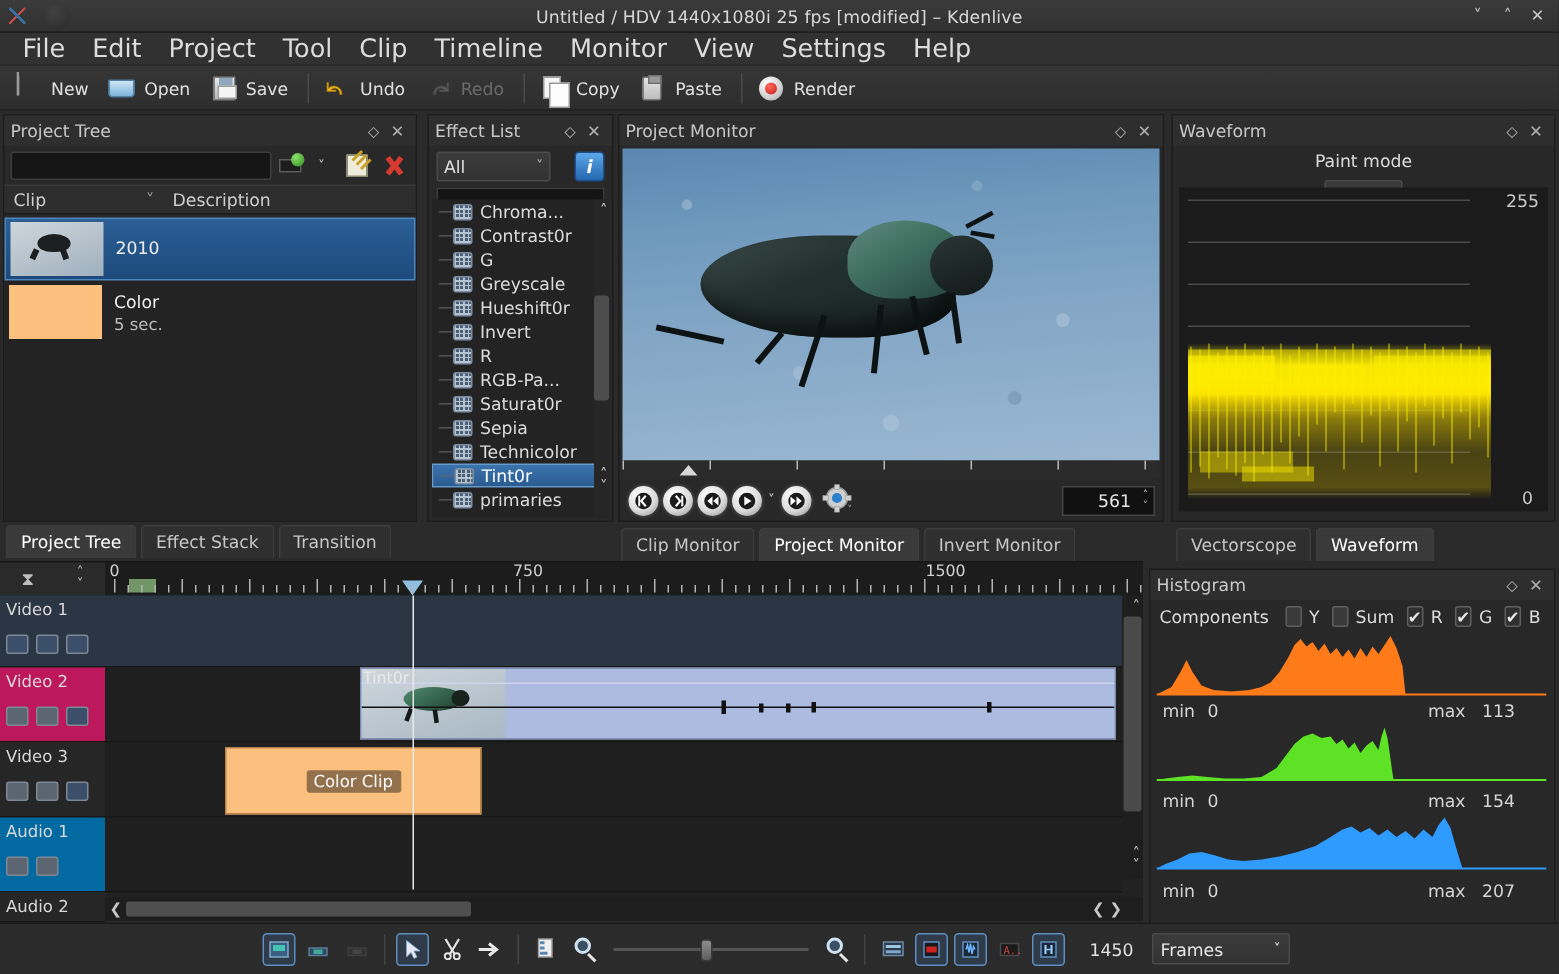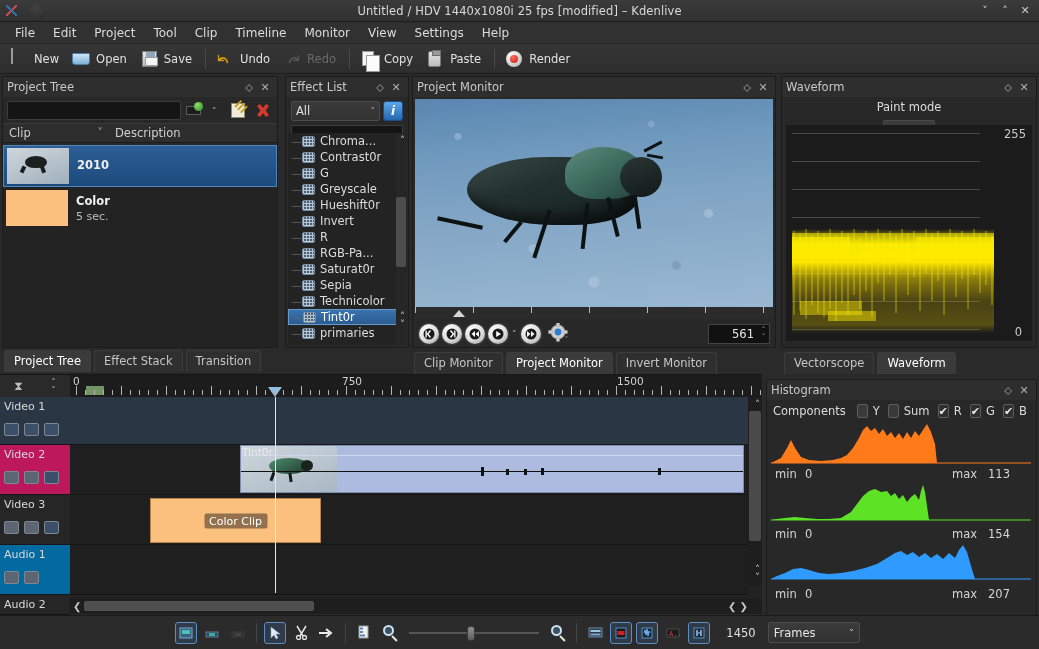--- a/index.html
+++ b/index.html
@@ -33,21 +33,21 @@
   }
   #win-ctrls { margin-left:auto; display:flex; gap:2px; padding-right:5px; z-index:2; }
   #win-ctrls div {
     width:18px; height:16px; display:flex; align-items:center; justify-content:center;
     font-size:11px; color:#c8c8c8; cursor:pointer;
   }
 
   
   #menubar { height:22px; background:#313131; display:flex; align-items:center;
      padding-left:6px; border-bottom:1px solid #262626; }
-  #menubar .mi { padding:2px 9px; font-size:12px; color:#dcdcdc; cursor:pointer; }
+  #menubar .mi { padding:2px 9px; font-size:17px; color:#dcdcdc; cursor:pointer; }
 
   
   #toolbar { height:30px; background:linear-gradient(#363636,#2d2d2d);
      display:flex; align-items:center; padding-left:6px; border-bottom:1px solid #1f1f1f; gap:2px; }
   .tb-btn { display:flex; align-items:center; gap:5px; padding:2px 7px 2px 3px;
      border-radius:3px; cursor:pointer; font-size:11.5px; color:#e0e0e0; }
   .tb-btn.disabled { color:#6a6a6a; }
   .tb-sep { width:1px; height:20px; background:#4a4a4a; margin:0 4px; }
   .ico { width:20px; height:20px; position:relative; flex:0 0 20px; }
 
@@ -102,34 +102,34 @@
   #pt-header { height:20px; display:flex; align-items:center; background:#2d2d2d;
      border-top:1px solid #3a3a3a; border-bottom:1px solid #1b1b1b; font-size:11.5px; color:#cfcfcf; }
   #pt-header .c1 { width:86px; padding-left:6px; }
   #pt-header .sorter { width:22px; text-align:center; color:#9a9a9a; }
   #pt-header .c2 { flex:1; padding-left:4px; }
   #pt-list { position:absolute; left:0; right:0; top:68px; bottom:0; background:#232323; }
   .pt-row { height:42px; display:flex; align-items:center; padding:2px 3px; }
   .pt-row.sel { background:linear-gradient(#2b5f96,#1d4a7c); border:1px solid #4f86bd; }
   .pt-thumb { width:62px; height:36px; flex:0 0 62px; margin-right:8px; }
   .pt-meta { display:flex; flex-direction:column; gap:2px; }
-  .pt-name { font-size:11.5px; font-weight:bold; color:#f0f0f0; }
+  .pt-name { font-size:11.5px; font-weight:normal; color:#f0f0f0; }
   .pt-sub { font-size:11px; color:#bdbdbd; }
   .pt-row.sel .pt-sub { color:#6f94b7; }
 
   
   .dock-tabs { position:absolute; display:flex; align-items:flex-end; gap:3px; }
   .dock-tab { padding:3px 9px 4px; font-size:11.5px; color:#c6c6c6;
      background:#2f2f2f; border:1px solid #3d3d3d; border-bottom:none;
      border-radius:3px 3px 0 0; cursor:pointer; }
   .dock-tab.active { background:#3a3a3a; color:#ffffff; }
 
   
   #effect-list { left:285px; top:76px; width:124px; height:272px; }
-  #el-ctrl { height:28px; display:flex; align-items:center; gap:3px; padding:4px 5px; }
+  #el-ctrl { height:28px; display:flex; align-items:center; gap:16px; padding:4px 5px; }
   #el-combo { flex:1; height:20px; background:linear-gradient(#3b3b3b,#323232);
      border:1px solid #4b4b4b; border-radius:2px; display:flex; align-items:center;
      padding:0 4px; font-size:11.5px; color:#e0e0e0; cursor:pointer; }
   #el-combo .arw { margin-left:auto; font-size:9px; color:#b9b9b9; }
   #el-info { width:20px; height:20px; border-radius:3px;
      background:linear-gradient(#5da7e8,#2467b0); border:1px solid #1d4e8a;
      color:#fff; font-weight:bold; font-size:12px; display:flex;
      align-items:center; justify-content:center; font-style:italic; cursor:pointer; }
   #el-search { height:20px; margin:0 5px 3px; background:#151515; border:1px solid #3d3d3d; }
   #el-tree { position:absolute; left:2px; right:2px; top:56px; bottom:2px;

